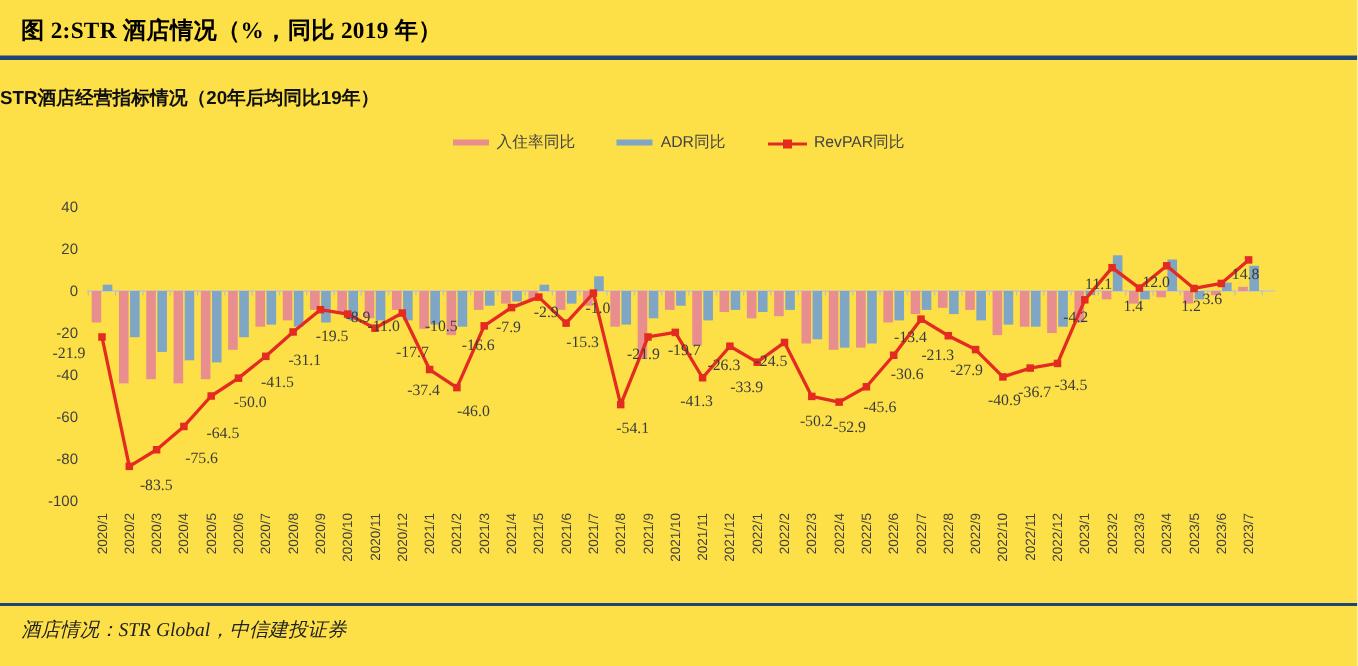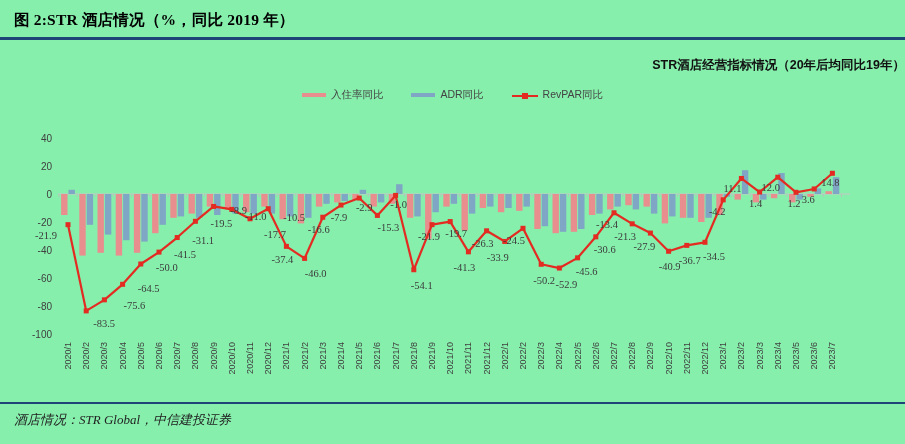--- a/index.html
+++ b/index.html
@@ -1,21 +1,21 @@
 <!DOCTYPE html>
 <html><head>
 <meta charset="utf-8">
 <style>
   html,body{margin:0;padding:0;background:#ffffff;}
-  #page{position:relative;width:905px;height:444px;background:#86efac;overflow:hidden;
+  #page{position:relative;width:905px;height:444px;background:#fde047;overflow:hidden;
         font-family:"Liberation Sans",sans-serif;}
   #header-title{position:absolute;left:14px;top:10px;font-family:"Liberation Serif",serif;
         font-weight:bold;font-size:15.5px;color:#000;letter-spacing:.2px;}
   #top-rule{position:absolute;left:0;top:37px;width:905px;height:3px;background:#1f4477;}
-  #chart-title{position:absolute;left:0;top:57px;width:905px;text-align:right;
+  #chart-title{position:absolute;left:0;top:57px;width:905px;text-align:left;
         font-weight:bold;font-size:12.5px;color:#111;}
   #legend{position:absolute;left:0;top:88px;width:905px;display:flex;justify-content:center;
         align-items:center;gap:28px;font-size:10.5px;color:#444;}
   .legend-item{display:flex;align-items:center;gap:5px;}
   .swatch-bar{display:inline-block;width:24px;height:4px;}
   .swatch-line{position:relative;display:inline-block;width:26px;height:7px;}
   .swatch-line .ln{position:absolute;left:0;top:3px;width:26px;height:2px;}
   .swatch-line .dot{position:absolute;left:10px;top:1px;width:6px;height:6px;}
   #plot-svg{position:absolute;left:0;top:0;}
   #source-rule{position:absolute;left:0;top:402px;width:905px;height:2px;background:#1f4477;}

